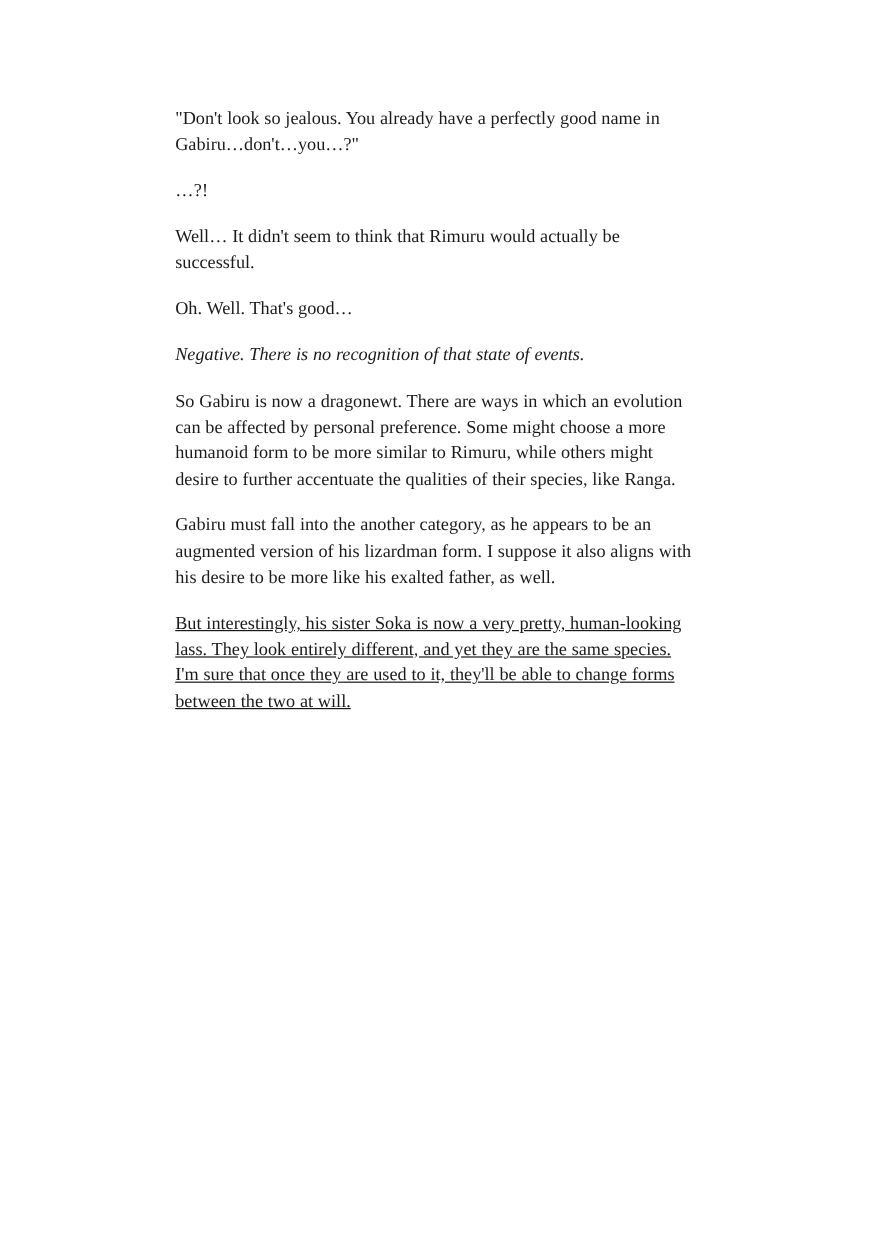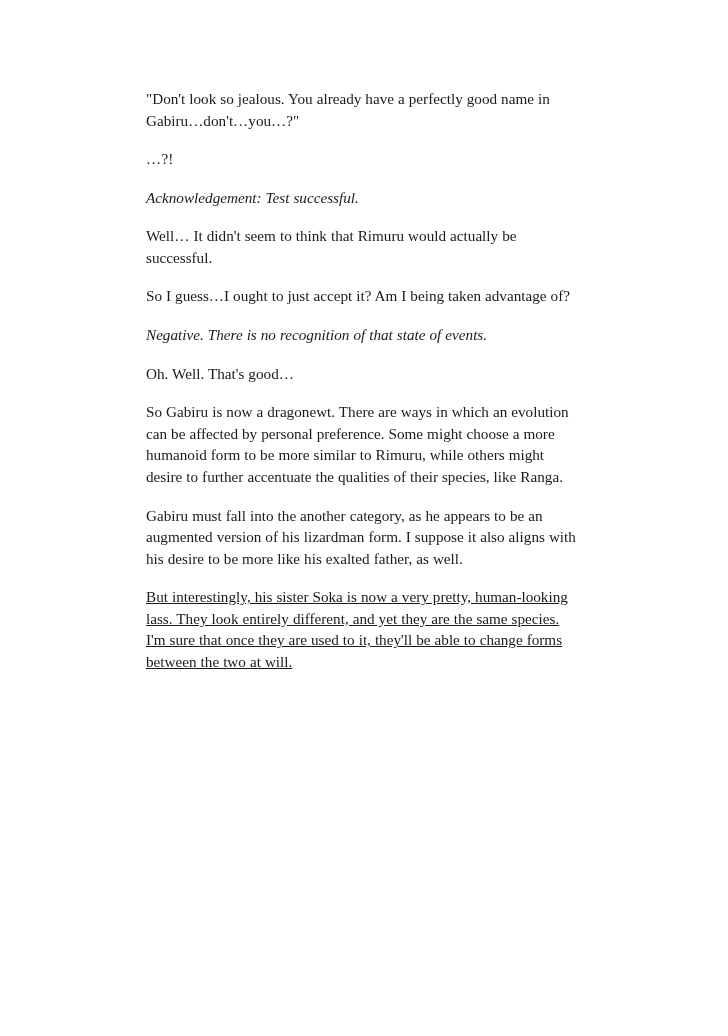--- a/index.html
+++ b/index.html
@@ -44,22 +44,20 @@
     letter-spacing: 0.2px;
   }
 </style>
 </head>
 <body>
 
 <div class="page">
   <div class="text-column">
     <p class="para">"Don't look so jealous. You already have a perfectly good name in Gabiru…don't…you…?"</p>
     <p class="para short">…?!</p>
-    <p class="para italic">Acknowledgement: Test successful.</p>
     <p class="para">Well… It didn't seem to think that Rimuru would actually be successful.</p>
-    <p class="para">So I guess…I ought to just accept it? Am I being taken advantage of?</p>
+    <p class="para">Oh. Well. That's good…</p>
     <p class="para italic">Negative. There is no recognition of that state of events.</p>
-    <p class="para">Oh. Well. That's good…</p>
     <p class="para">So Gabiru is now a dragonewt. There are ways in which an evolution can be affected by personal preference. Some might choose a more humanoid form to be more similar to Rimuru, while others might desire to further accentuate the qualities of their species, like Ranga.</p>
     <p class="para">Gabiru must fall into the another category, as he appears to be an augmented version of his lizardman form. I suppose it also aligns with his desire to be more like his exalted father, as well.</p>
     <p class="para">But interestingly, his sister Soka is now a very pretty, human-looking lass. They look entirely different, and yet they are the same species. I'm sure that once they are used to it, they'll be able to change forms between the two at will.</p>
   </div>
 </div>
 
 </body></html>

